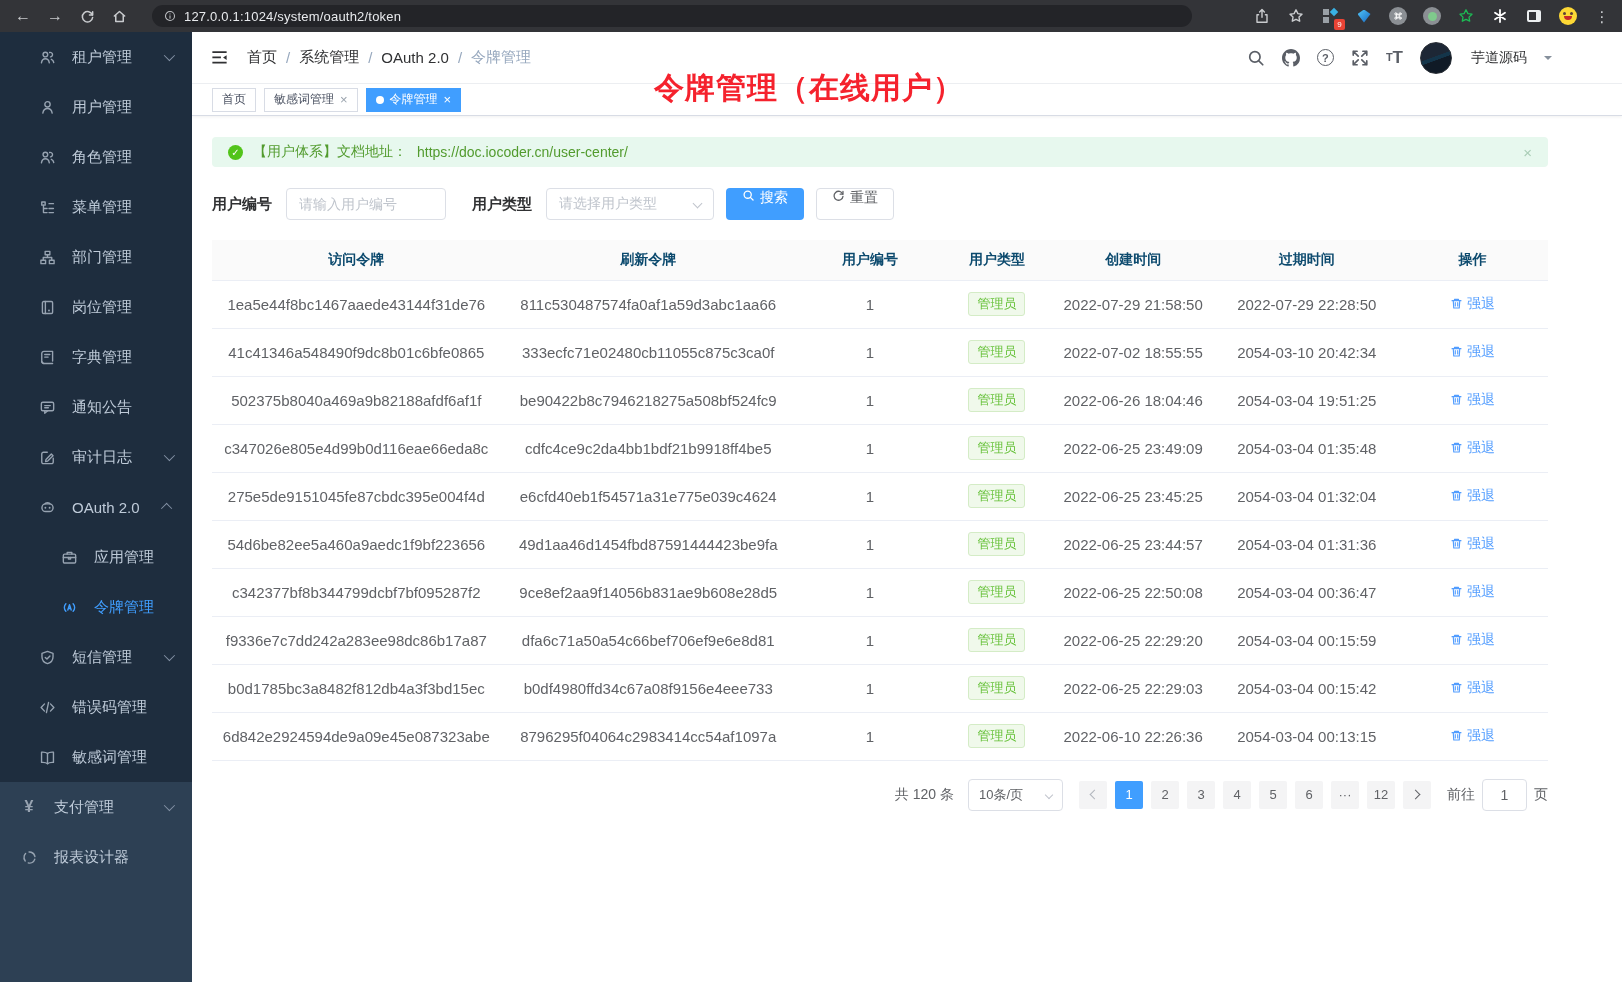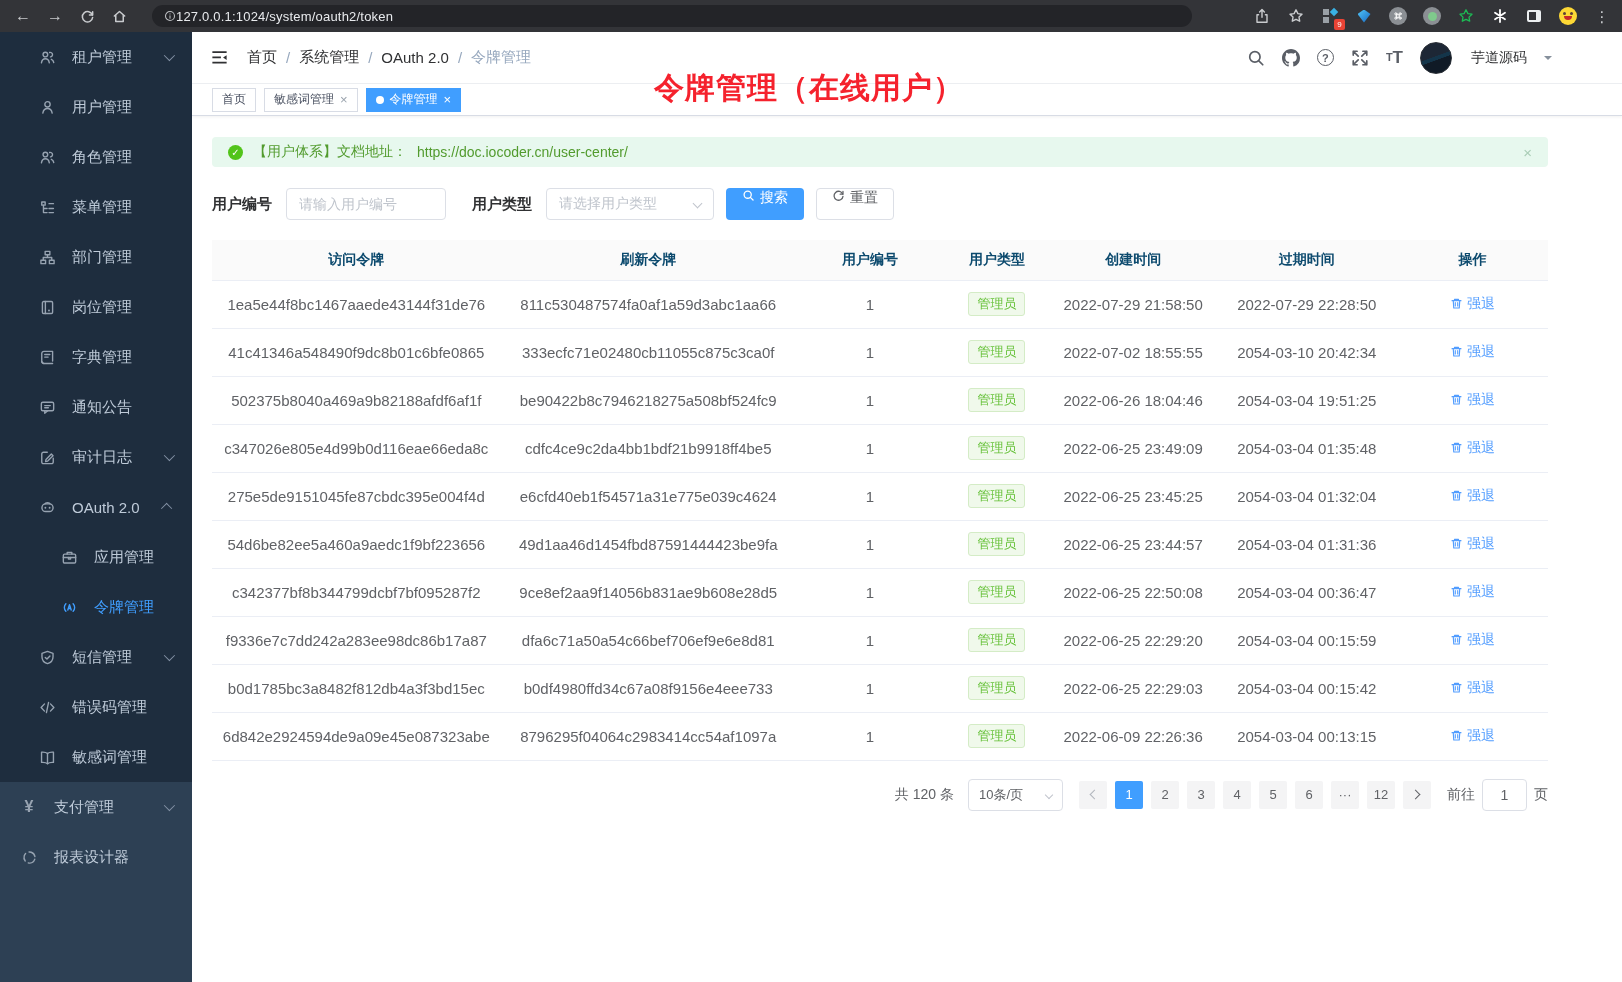--- a/index.html
+++ b/index.html
@@ -7,21 +7,21 @@
   body { font-family:"Liberation Sans","DejaVu Sans",sans-serif; background:#fff; font-size:14px; }
   svg { display:block; }
 
   
   .chrome { height:32px; background:#333438; display:flex; align-items:center; padding:0 10px; gap:6px; }
   .chrome .navbtn { width:26px; height:26px; display:flex; align-items:center; justify-content:center;
     color:#c9cbce; font-size:16px; border-radius:50%; flex:none; }
   .chrome .navbtn svg { width:15px; height:15px; stroke:#c9cbce; stroke-width:1.6; fill:none;
     stroke-linecap:round; stroke-linejoin:round; }
   .urlbar { flex:1; height:22px; margin:0 8px 0 14px; background:#232428; border-radius:12px;
-    display:flex; align-items:center; padding:2px 12px; max-width:1040px; }
+    display:flex; align-items:center; padding:2px 12px; gap:8px; max-width:1040px; }
   .urlbar svg { width:12px; height:12px; stroke:#bdbfc3; stroke-width:1.4; fill:none; stroke-linecap:round; }
   .urlbar .url { color:#e8eaed; font-size:13px; letter-spacing:.2px; white-space:nowrap; }
   .chrome-right { display:flex; align-items:center; gap:14px; margin-left:auto; }
   .chrome-right .ci { width:20px; height:20px; display:flex; align-items:center; justify-content:center; position:relative; flex:none; }
   .ci svg { width:16px; height:16px; stroke:#c9cbce; stroke-width:1.4; fill:none; stroke-linecap:round; stroke-linejoin:round; }
   .ext-grid { width:14px; height:14px; position:relative; }
   .ext-grid i { position:absolute; width:6px; height:6px; background:#9aa0a6; }
   .ext-grid i:nth-child(1){ left:0; top:0; }
   .ext-grid i:nth-child(2){ left:0; top:8px; }
   .ext-grid i:nth-child(3){ left:8px; top:0; background:#39b1e4; transform:rotate(45deg); }
@@ -667,21 +667,21 @@
                     <path d="M6.5 7v4M9.5 7v4"></path>
                   </svg>
                   <span>强退</span>
                 </a></td>
             </tr>
             <tr>
               <td>6d842e2924594de9a09e45e087323abe</td>
               <td>8796295f04064c2983414cc54af1097a</td>
               <td>1</td>
               <td><span class="utag">管理员</span></td>
-              <td>2022-06-09 22:26:36</td>
+              <td>2022-06-10 22:26:36</td>
               <td>2054-03-04 00:13:15</td>
               <td><a class="kick" href="#">
                   <svg viewBox="0 0 16 16">
                     <path d="M2.5 4.5h11M5.5 4.5V3h5v1.5M4 4.5l.6 9h6.8l.6-9"></path>
                     <path d="M6.5 7v4M9.5 7v4"></path>
                   </svg>
                   <span>强退</span>
                 </a></td>
             </tr>
           </tbody>

